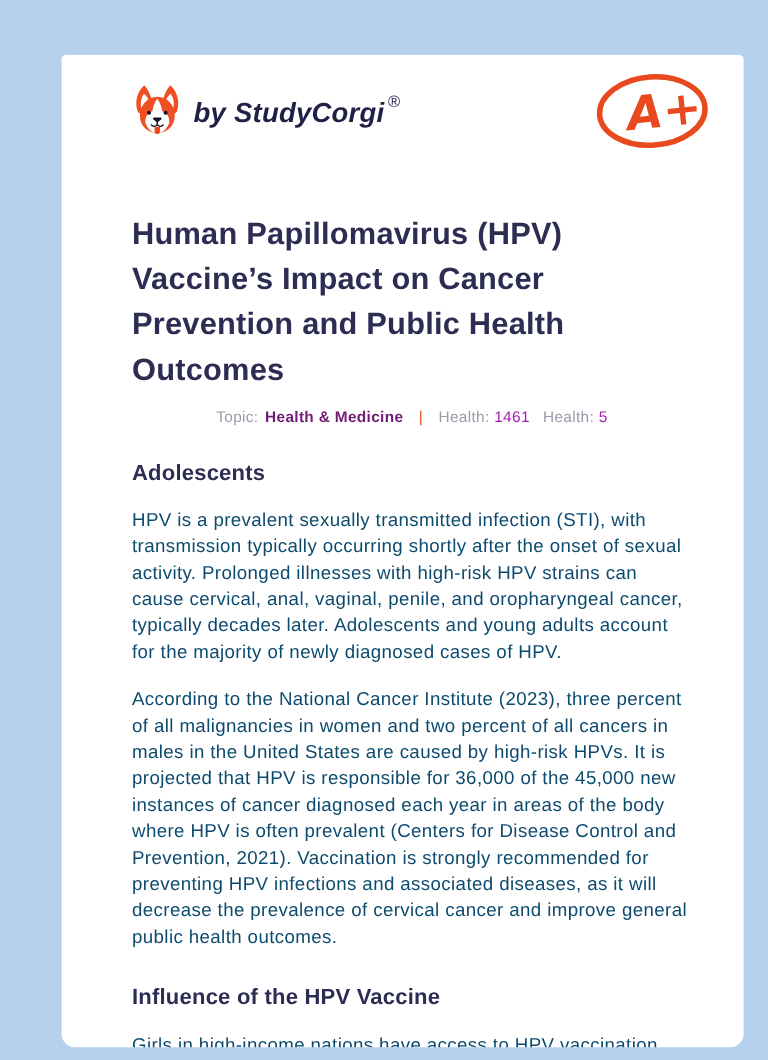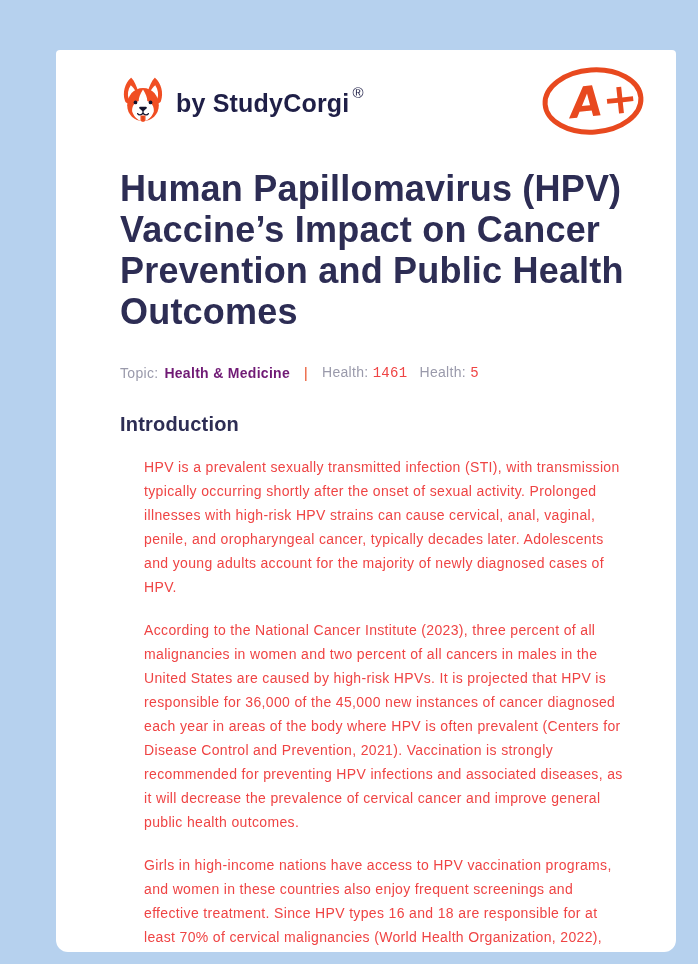--- a/index.html
+++ b/index.html
@@ -32,20 +32,21 @@
     align-items: flex-start;
     padding: 14px 30px 0 64px;
   }
 
   .brand {
     display: flex;
     align-items: center;
     margin-top: 12px;
     gap: 10px;
     cursor: pointer;
+    font-style: italic;
   }
 
   .corgi-svg { width: 46px; height: 50px; display: block; }
 
   .brand-text {
     font-size: 25px;
     font-weight: bold;
     color: #1f1f47;
     letter-spacing: 0.2px;
     white-space: nowrap;
@@ -59,69 +60,69 @@
     font-weight: normal;
   }
 
   .stamp-svg { width: 106px; height: 74px; display: block; }
 
   .content {
     padding: 0 47px 0 64px;
   }
 
   .article-title {
-    margin-top: 30px;
-    font-size: 36px;
+    margin-top: 54px;
+    font-size: 28px;
     line-height: 41px;
     font-weight: bold;
     color: #2d2d54;
     letter-spacing: 0.2px;
   }
 
   .meta-row {
-    margin-top: 32px;
+    margin-top: 15px;
     font-size: 14px;
     color: #9a9aab;
     letter-spacing: 0.3px;
     display: flex;
     align-items: center;
+    justify-content: center;
   }
 
   .meta-label { color: #9a9aab; margin-right: 6px; }
 
   .topic-link {
     color: #701a75;
     font-weight: bold;
     text-decoration: none;
     cursor: pointer;
   }
 
   .meta-sep {
     color: #e8491f;
     margin: 0 14px;
   }
 
   .meta-words { margin-right: 12px; }
-  .meta-val { color: #ef4444; font-family: Liberation Mono, monospace; }
+  .meta-val { color: #a21caf; }
 
   .section-heading {
     margin-top: 32px;
     font-size: 20px;
     font-weight: bold;
     color: #2d2d54;
     letter-spacing: 0.2px;
   }
 
   .para {
     margin-top: 19px;
-    font-size: 14px;
+    font-size: 17px;
     line-height: 24px;
-    color: #ef4444;
+    color: #0c4a6e;
     letter-spacing: 0.35px;
-    margin-left: 24px;
   }
 </style>
 </head>
 <body>
 
 <div class="card">
 
   <div class="card-header">
 
     <div class="brand">
@@ -164,24 +165,25 @@
     <h1 class="article-title">Human Papillomavirus (HPV) Vaccine’s Impact on Cancer Prevention and Public Health Outcomes</h1>
 
     <div class="meta-row">
       <span class="meta-label">Topic:</span>
       <a class="topic-link">Health &amp; Medicine</a>
       <span class="meta-sep">|</span>
       <span class="meta-words"><span>Health:</span> <span class="meta-val">1461</span></span>
       <span><span>Health:</span> <span class="meta-val">5</span></span>
     </div>
 
-    <h2 class="section-heading">Introduction</h2>
+    <h2 class="section-heading">Adolescents</h2>
 
     <p class="para">HPV is a prevalent sexually transmitted infection (STI), with transmission typically occurring shortly after the onset of sexual activity. Prolonged illnesses with high-risk HPV strains can cause cervical, anal, vaginal, penile, and oropharyngeal cancer, typically decades later. Adolescents and young adults account for the majority of newly diagnosed cases of HPV.</p>
 
     <p class="para">According to the National Cancer Institute (2023), three percent of all malignancies in women and two percent of all cancers in males in the United States are caused by high-risk HPVs. It is projected that HPV is responsible for 36,000 of the 45,000 new instances of cancer diagnosed each year in areas of the body where HPV is often prevalent (Centers for Disease Control and Prevention, 2021). Vaccination is strongly recommended for preventing HPV infections and associated diseases, as it will decrease the prevalence of cervical cancer and improve general public health outcomes.</p>
 
+    <h2 class="section-heading">Influence of the HPV Vaccine</h2>
 
     <p class="para">Girls in high-income nations have access to HPV vaccination programs, and women in these countries also enjoy frequent screenings and effective treatment. Since HPV types 16 and 18 are responsible for at least 70% of cervical malignancies (World Health Organization, 2022), four</p>
 
   </div>
 
 </div>
 
 </body></html>

